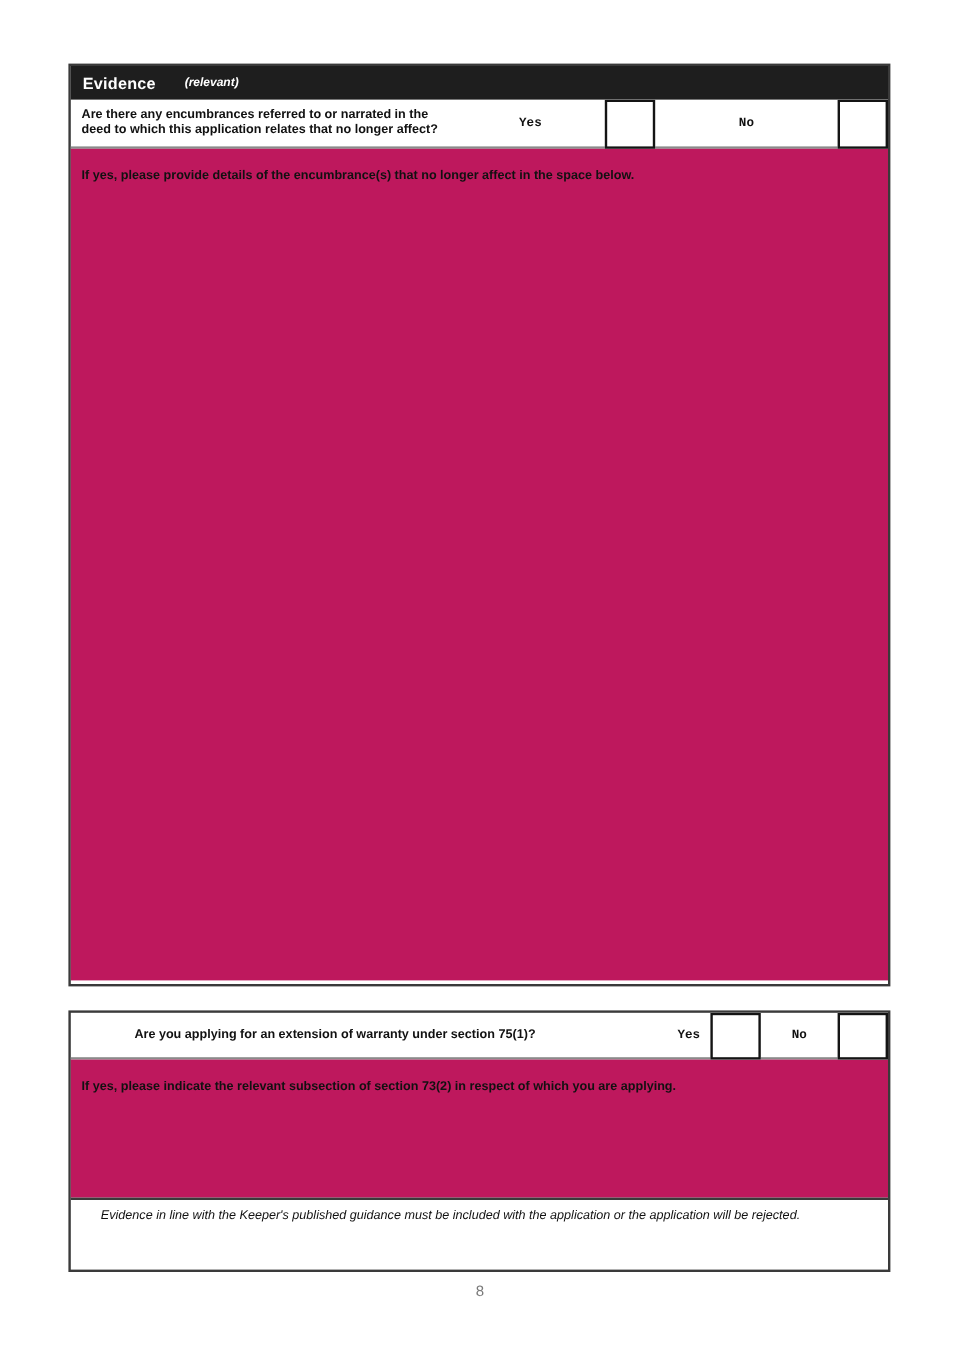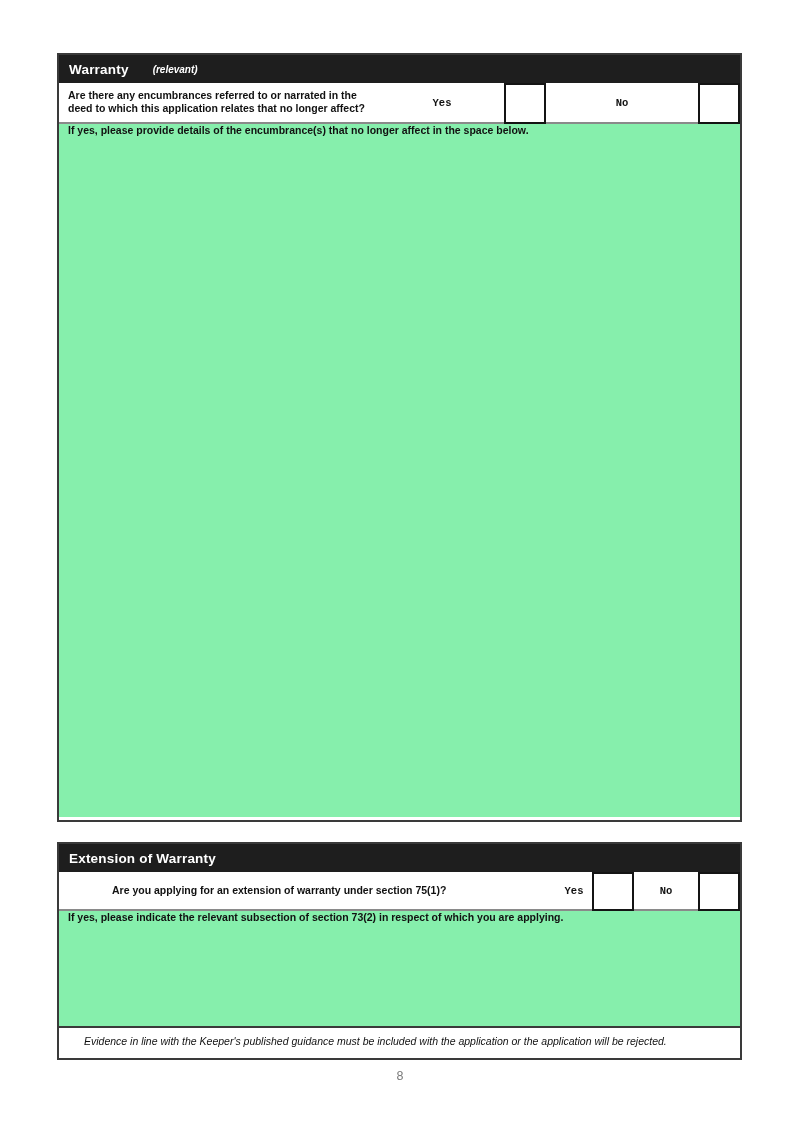--- a/index.html
+++ b/index.html
@@ -68,25 +68,25 @@
   .chk {
     width: 42px;
     border: 2px solid #141414;
     background: #ffffff;
     margin-bottom: -2px;
     position: relative;
     z-index: 2;
     cursor: pointer;
   }
   .details {
-    padding: 0 9px;
+    padding: 16px 9px;
     font-size: 10.5px;
     font-weight: bold;
     color: #111;
-    background: #86efac;
+    background: #be185d;
   }
   .details.tall  { height: 693px; }
   .details.short { height: 115px; }
   .prompt { line-height: 13px; }
   .note-row {
     border-top: 2px solid #3a3a3a;
     height: 28px;
     display: flex;
     align-items: center;
     padding: 0 25px;
@@ -104,39 +104,36 @@
     color: #7a7a7a;
   }
 </style>
 </head>
 <body>
 
 <div class="page">
 
   <section class="form-box" style="top:53px; height:769px;">
     <div class="sec-header">
-      <span class="sec-title">Warranty</span>
+      <span class="sec-title">Evidence</span>
       <span class="sec-suffix">(relevant)</span>
     </div>
     <div class="q-row h1">
       <div class="q-text">Are there any encumbrances referred to or narrated in the deed to which this application relates that no longer affect?</div>
       <div class="yn-label yes">Yes</div>
       <div class="chk"></div>
       <div class="yn-label no">No</div>
       <div class="chk"></div>
     </div>
     <div class="details tall">
       <div class="prompt">If yes, please provide details of the encumbrance(s) that no longer affect in the space below.</div>
     </div>
   </section>
 
   <section class="form-box" style="top:842px; height:218px;">
-    <div class="sec-header">
-      <span class="sec-title">Extension of Warranty</span>
-    </div>
     <div class="q-row h2">
       <div class="q-text">Are you applying for an extension of warranty under section 75(1)?</div>
       <div class="yn-label yes">Yes</div>
       <div class="chk"></div>
       <div class="yn-label no">No</div>
       <div class="chk"></div>
     </div>
     <div class="details short">
       <div class="prompt">If yes, please indicate the relevant subsection of section 73(2) in respect of which you are applying.</div>
     </div>

